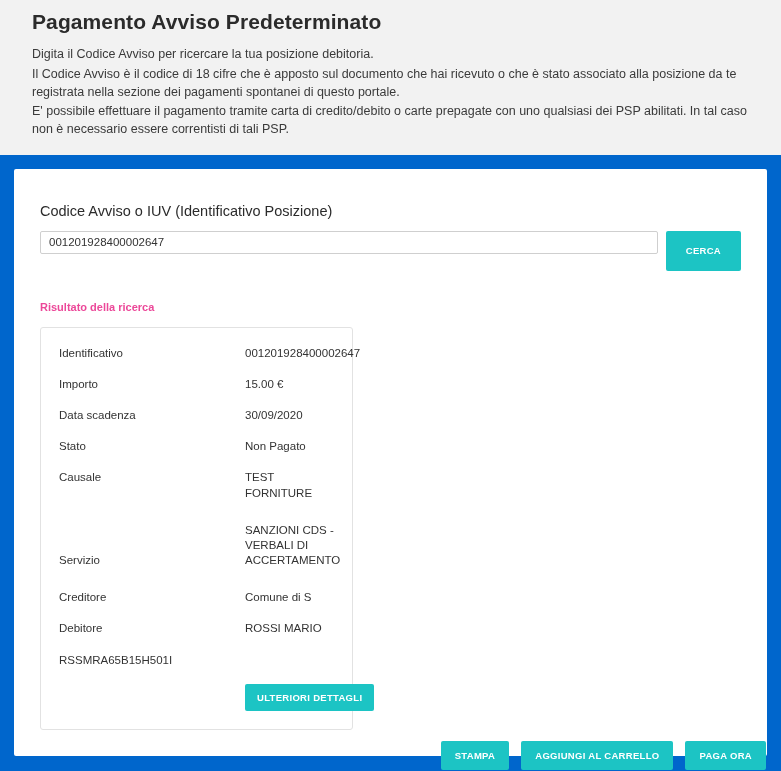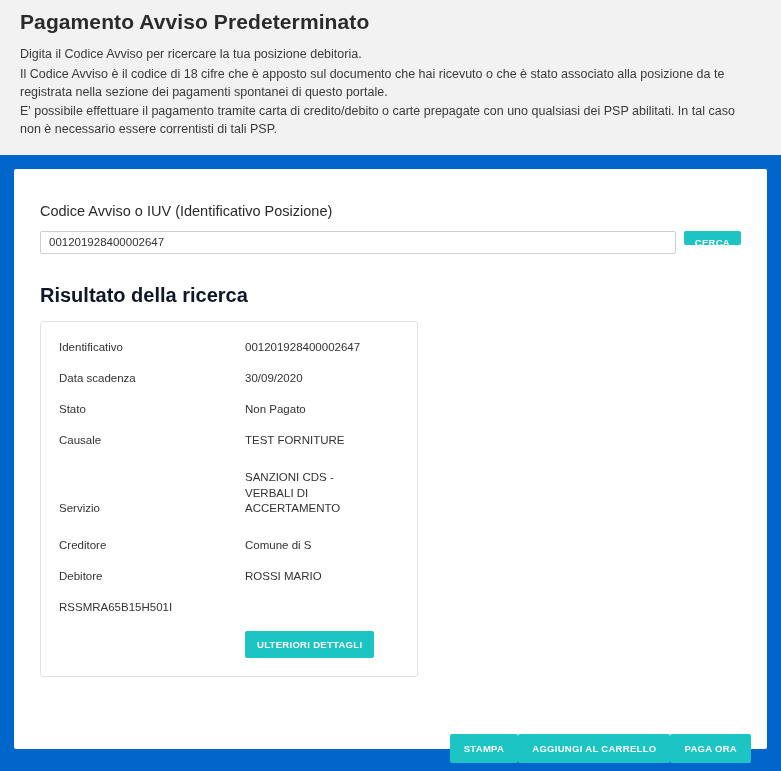--- a/index.html
+++ b/index.html
@@ -11,21 +11,21 @@
     height: 771px;
     background: #ffffff;
     font-family: "Liberation Sans", sans-serif;
     color: #333333;
     overflow: hidden;
   }
 
   
   .intro {
     background: #f2f2f2;
-    padding: 6px 24px 14px 20px;
+    padding: 6px 24px 14px 32px;
     box-sizing: border-box;
   }
   .intro h1 {
     font-size: 21px;
     font-weight: bold;
     color: #2b2b2b;
     margin: 4px 0 12px 0;
     letter-spacing: 0.1px;
   }
   .intro p {
@@ -85,36 +85,36 @@
     font-weight: bold;
     letter-spacing: 0.3px;
     padding: 6px 10px;
     border-radius: 2px;
     cursor: pointer;
     white-space: nowrap;
     text-transform: uppercase;
   }
   .btn-cerca {
     min-width: 48px;
-    height: 14px;
-    padding: 0 11px;
+    height: 40px;
+    padding: 0 20px;
     line-height: 23px;
   }
 
   .result-title {
-    font-size: 20px;
+    font-size: 11px;
     font-weight: bold;
-    color: #0f172a;
+    color: #ec4899;
     margin: 30px 0 14px 0;
   }
 
   .result-box {
     border: 1px solid #e2e2e2;
     border-radius: 3px;
-    width: 378px;
+    width: 313px;
     padding: 18px 18px 18px 18px;
     box-sizing: border-box;
   }
 
   .detail-row {
     display: flex;
     font-size: 11.5px;
     line-height: 1.32;
     margin-bottom: 16px;
   }
@@ -134,24 +134,24 @@
     margin-left: 186px;
     margin-top: 6px;
   }
   .btn-dettagli {
     padding: 8px 12px;
     font-size: 9.5px;
   }
 
   .footer-actions {
     position: absolute;
-    right: 16px;
+    right: 1px;
     bottom: -14px;
     display: flex;
-    gap: 0;
+    gap: 12px;
   }
   .btn-footer {
     padding: 9px 14px;
     font-size: 9.5px;
   }
 </style>
 </head>
 <body>
 
 <div class="intro">
@@ -173,20 +173,24 @@
 
     <div class="result-title">Risultato della ricerca</div>
 
     <div class="result-box">
 
       <div class="detail-row">
         <div class="detail-key">Identificativo</div>
         <div class="detail-val">001201928400002647</div>
       </div>
 
+      <div class="detail-row">
+        <div class="detail-key">Importo</div>
+        <div class="detail-val">15.00 €</div>
+      </div>
 
       <div class="detail-row">
         <div class="detail-key">Data scadenza</div>
         <div class="detail-val">30/09/2020</div>
       </div>
 
       <div class="detail-row">
         <div class="detail-key">Stato</div>
         <div class="detail-val">Non Pagato</div>
       </div>

